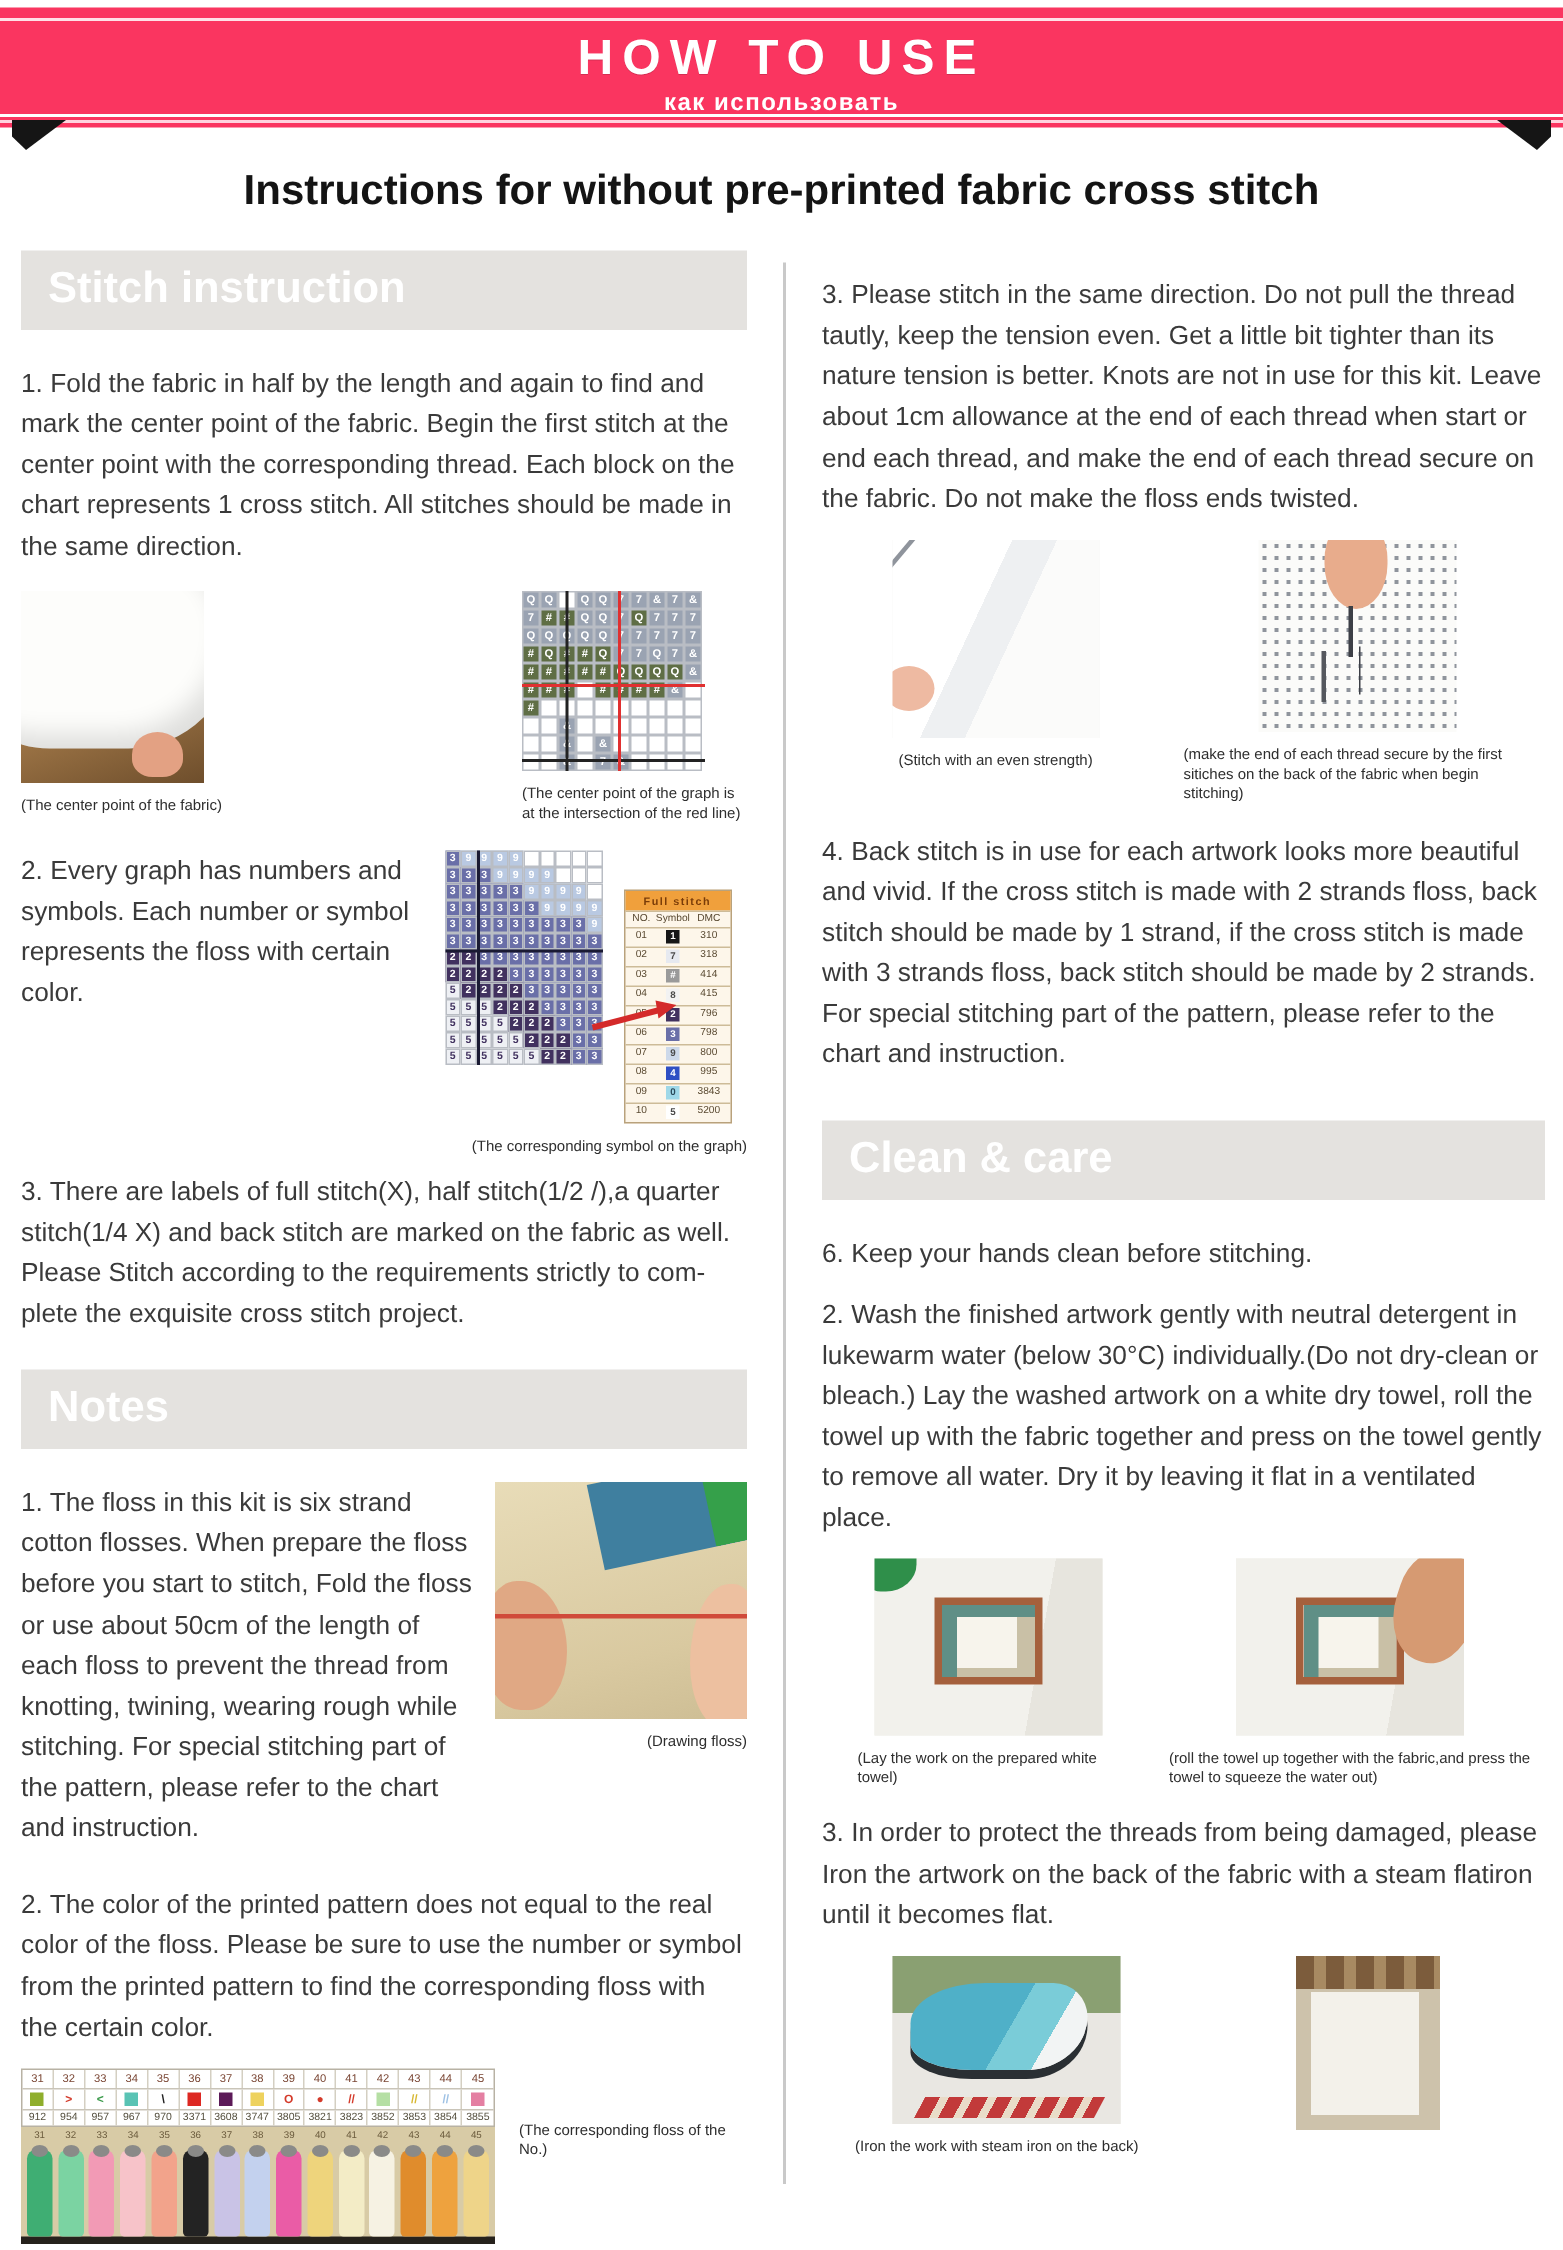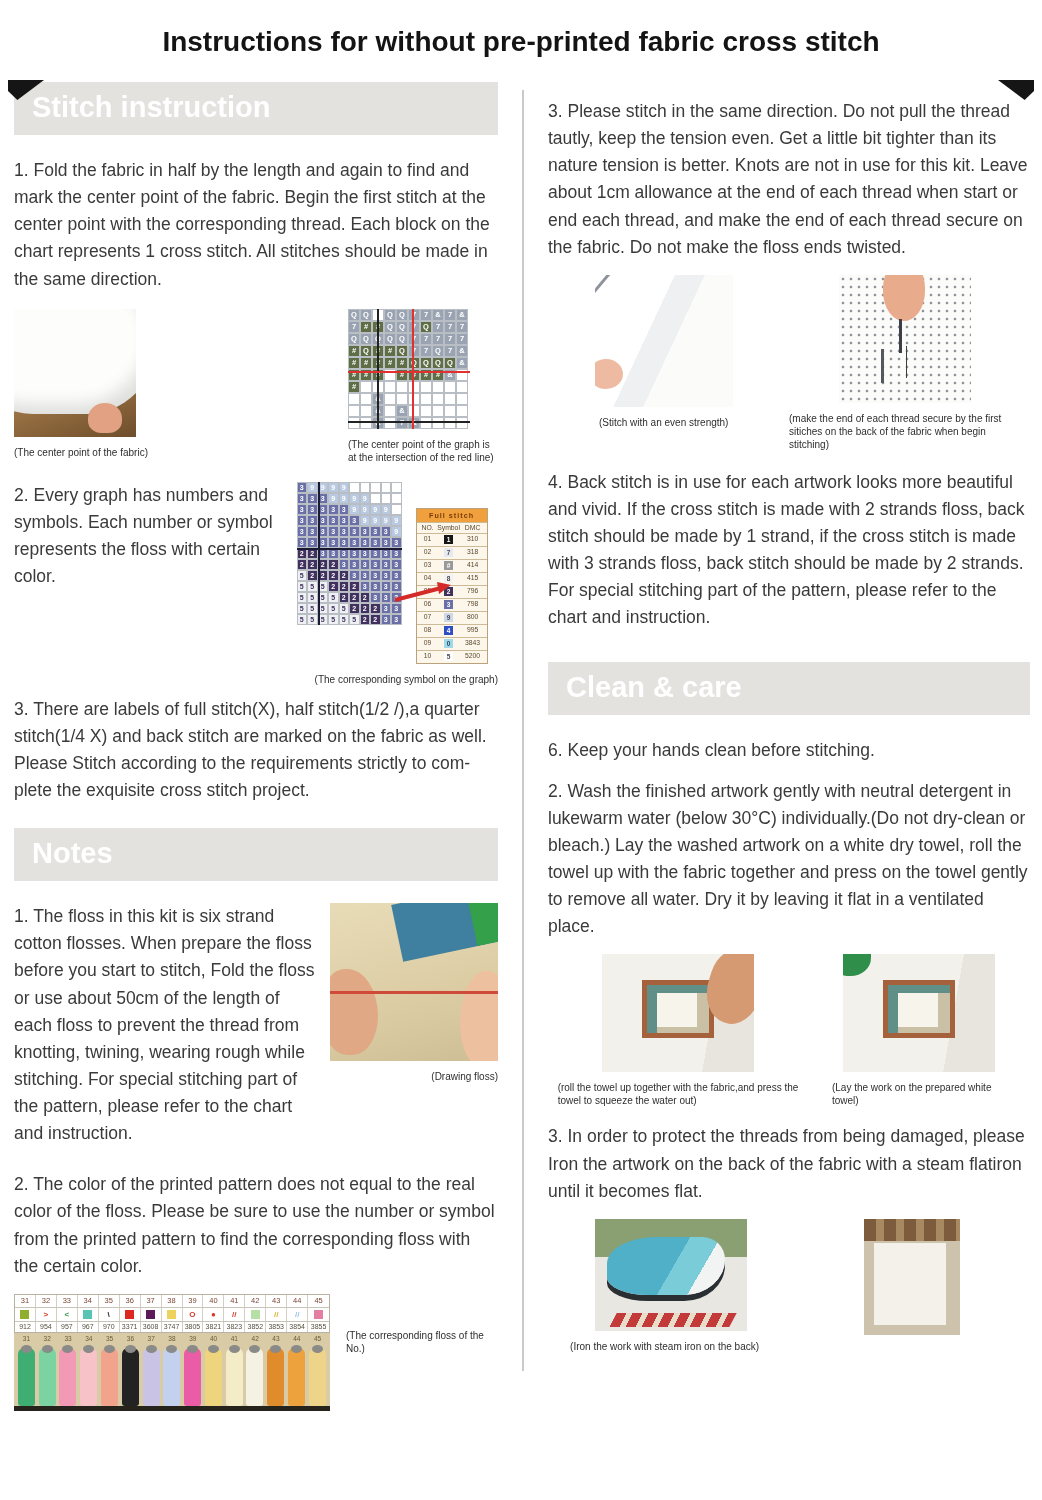--- a/index.html
+++ b/index.html
@@ -193,20 +193,24 @@
   .skeins { display:flex; align-items:flex-end; height:64px; }
   .skein { width:17px; margin:0 1.9px; height:58px; border-radius:6px 6px 3px 3px; position:relative; }
   .skein::before { content:""; position:absolute; top:-3px; left:3px; width:11px; height:8px; background:#8a8a88; border-radius:50%; }
   .floss-caption { margin-left:16px; padding-top:26px; width:150px; }
 </style>
 </head>
 <body>
 
 <div class="page">
 
+  <div class="banner">
+    <div class="banner-title">HOW TO USE</div>
+    <div class="banner-subtitle">как использовать</div>
+  </div>
   <div class="fold fold-left"></div>
   <div class="fold fold-right"></div>
 
   <h1 class="page-title">Instructions for without pre-printed fabric cross stitch</h1>
 
   <div class="columns">
 
     <div class="col-left">
 
       <div class="section-header">Stitch instruction</div>
@@ -750,27 +754,27 @@
       </div>
 
       <p class="body" style="margin-top:18px;">4. Back stitch is in use for each artwork looks more beautiful and vivid. If the cross stitch is made with 2 strands floss, back stitch should be made by 1 strand, if the cross stitch is made with 3 strands floss, back stitch should be made by 2 strands. For special stitching part of the pattern, please refer to the chart and instruction.</p>
 
       <div class="section-header" style="margin-top:30px;">Clean &amp; care</div>
 
       <p class="body">6. Keep your hands clean before stitching.</p>
       <p class="body">2. Wash the finished artwork gently with neutral detergent in lukewarm water (below 30°C) individually.(Do not dry-clean or bleach.) Lay the washed artwork on a white dry towel, roll the towel up with the fabric together and press on the towel gently to remove all water. Dry it by leaving it flat in a ventilated place.</p>
 
       <div class="two-row" style="justify-content:space-around;">
+        <figure style="width:42%;">
+          <div class="photo ph-towel ph-towel-lay" style="margin:0 auto;"></div>
+          <figcaption class="caption" style="padding-left:14px;">(Lay the work on the prepared white towel)</figcaption>
+        </figure>
         <figure style="width:50%;">
           <div class="photo ph-towel ph-towel-press" style="margin:0 auto;"></div>
           <figcaption class="caption">(roll the towel up together with the fabric,and press the towel to squeeze the water out)</figcaption>
-        </figure>
-        <figure style="width:42%;">
-          <div class="photo ph-towel ph-towel-lay" style="margin:0 auto;"></div>
-          <figcaption class="caption" style="padding-left:14px;">(Lay the work on the prepared white towel)</figcaption>
         </figure>
       </div>
 
       <p class="body" style="margin-top:16px;">3. In order to protect the threads from being damaged, please Iron the artwork on the back of the fabric with a steam flatiron until it becomes flat.</p>
 
       <div class="two-row" style="justify-content:space-around;">
         <figure style="width:46%;">
           <div class="photo ph-iron" style="margin:0 auto;"></div>
           <figcaption class="caption" style="padding-left:10px;">(Iron the work with steam iron on the back)</figcaption>
         </figure>

